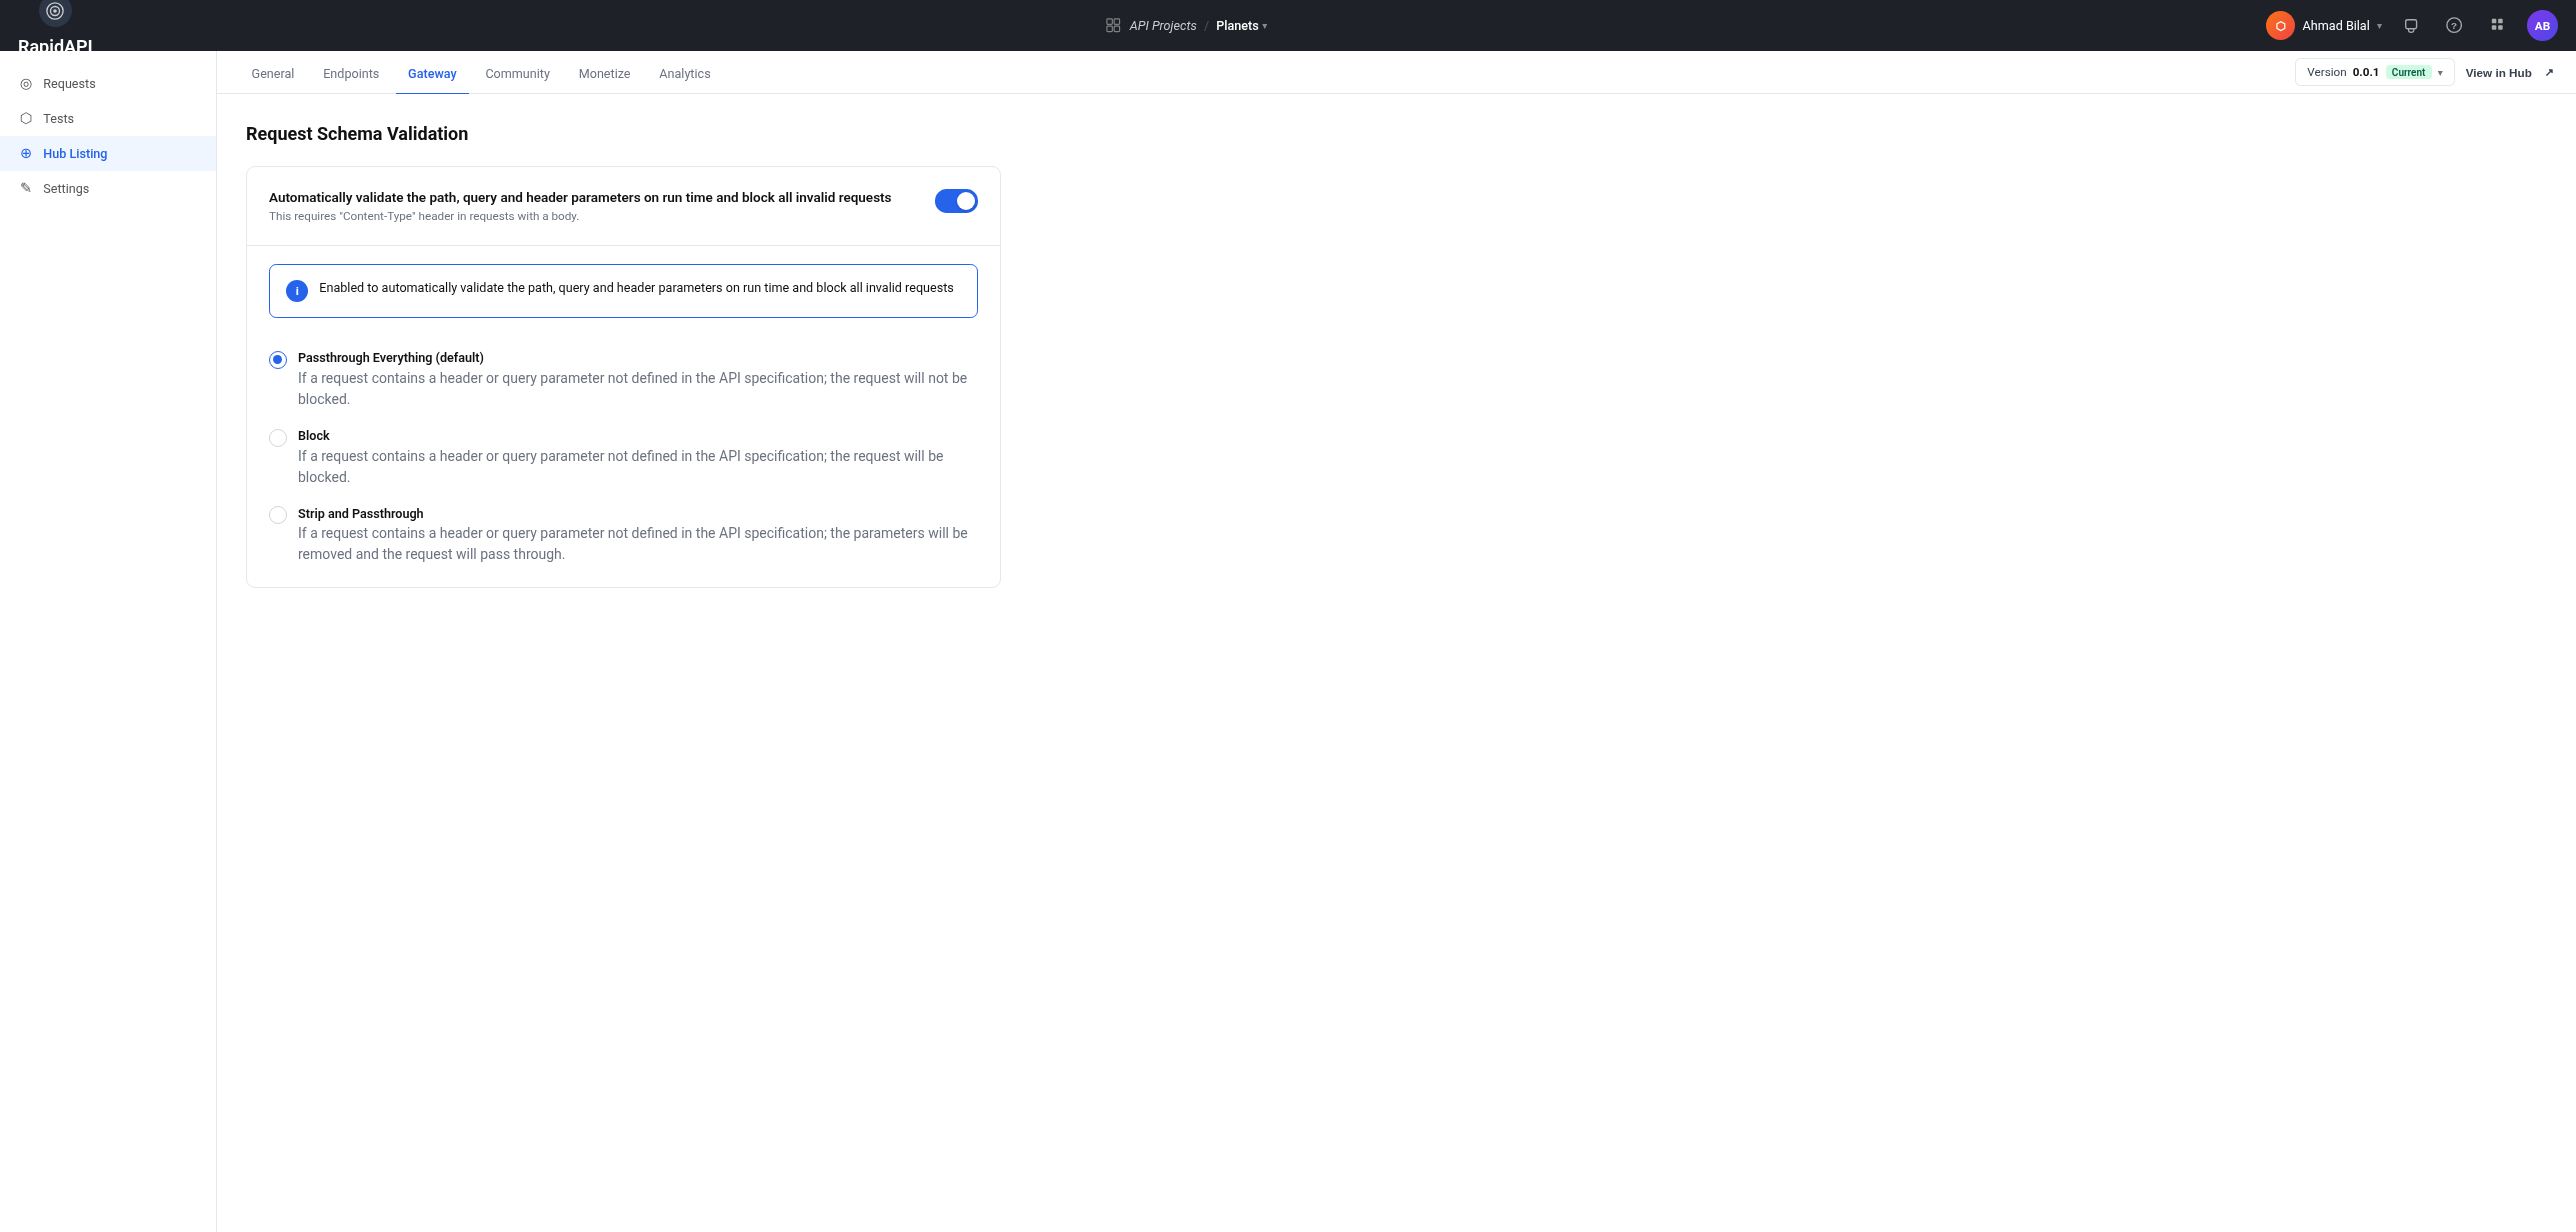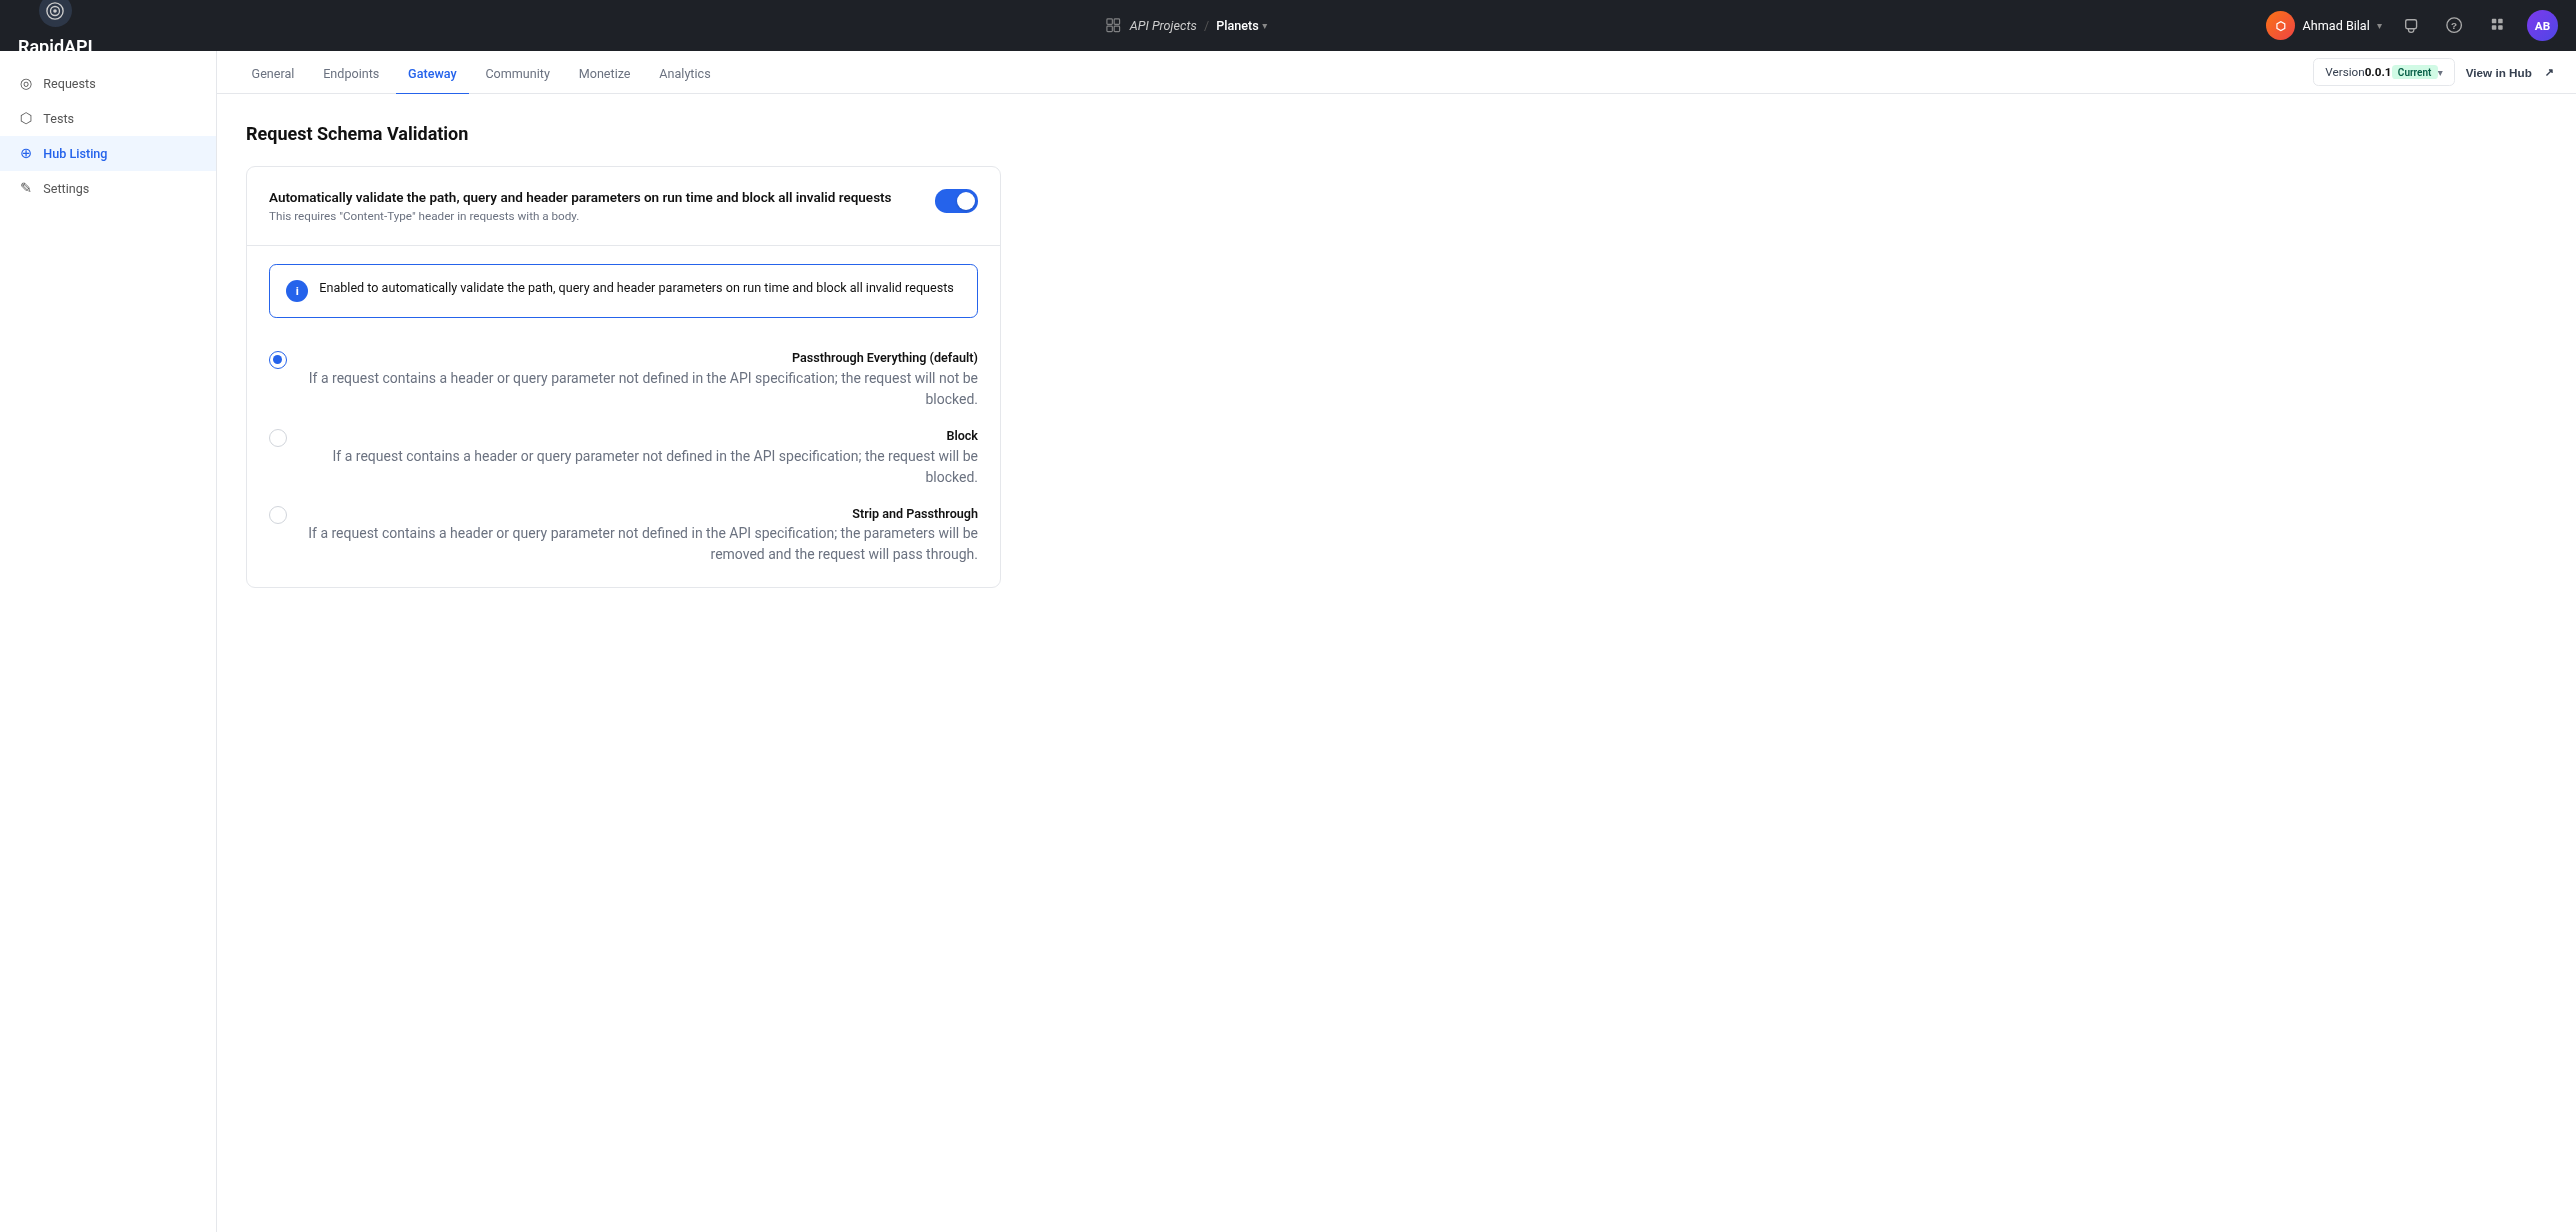--- a/index.html
+++ b/index.html
@@ -155,21 +155,21 @@
     }
     .tab-bar-right {
       margin-left: auto;
       display: flex;
       align-items: center;
       gap: 11px;
     }
     .version-selector {
       display: flex;
       align-items: center;
-      gap: 0;
+      gap: 6px;
       border: 0.9px solid #e5e7eb;
       border-radius: 5.4px;
       padding: 5.4px 11px;
       font-size: 11.7px;
       color: #374151;
       cursor: pointer;
       background: #fff;
     }
     .version-label { color: #374151; }
     .version-value { font-weight: 700; color: #111; }
@@ -275,21 +275,20 @@
     }
     .info-text {
       font-size: 12.6px;
       color: #111;
       line-height: 1.5;
     }
 
     
     .radio-section {
       padding: 14.5px 22px 22px;
-      text-align: right;
     }
     .radio-option {
       display: flex;
       align-items: flex-start;
       gap: 11px;
       margin-bottom: 18px;
     }
     .radio-option:last-child { margin-bottom: 0; }
     .radio-btn {
       flex-shrink: 0;

